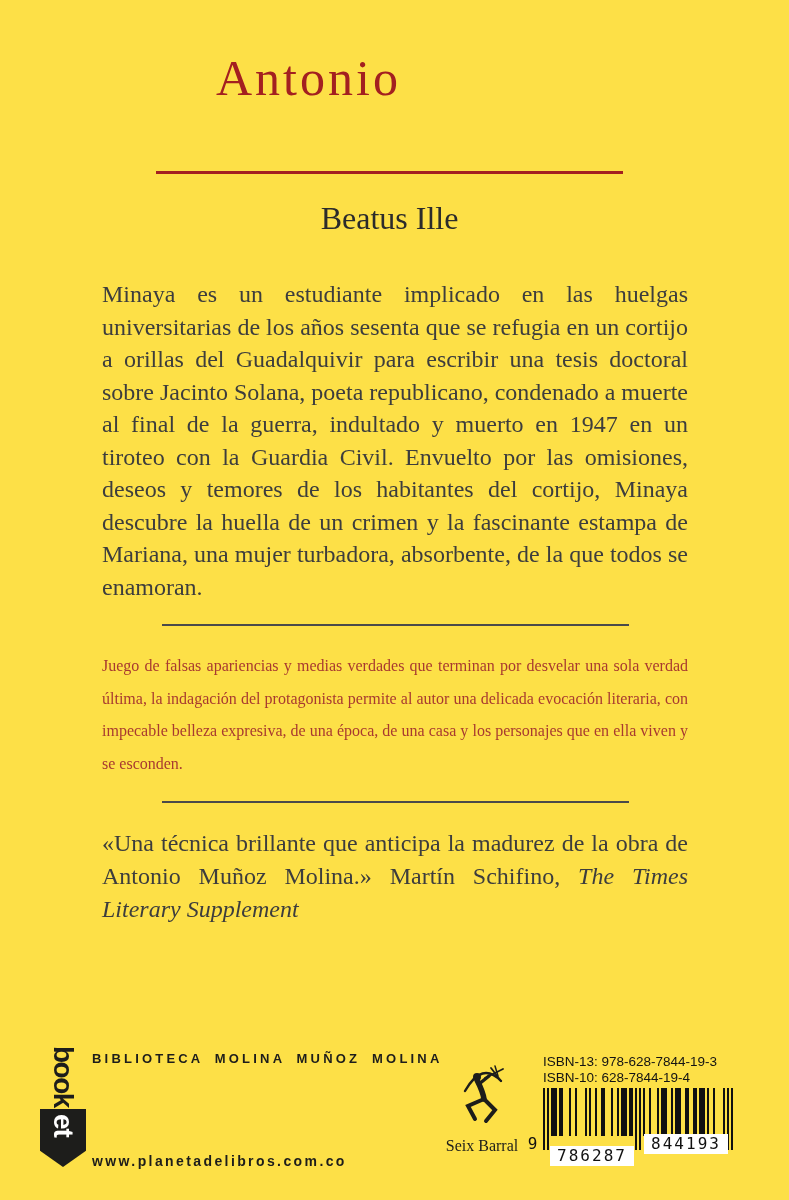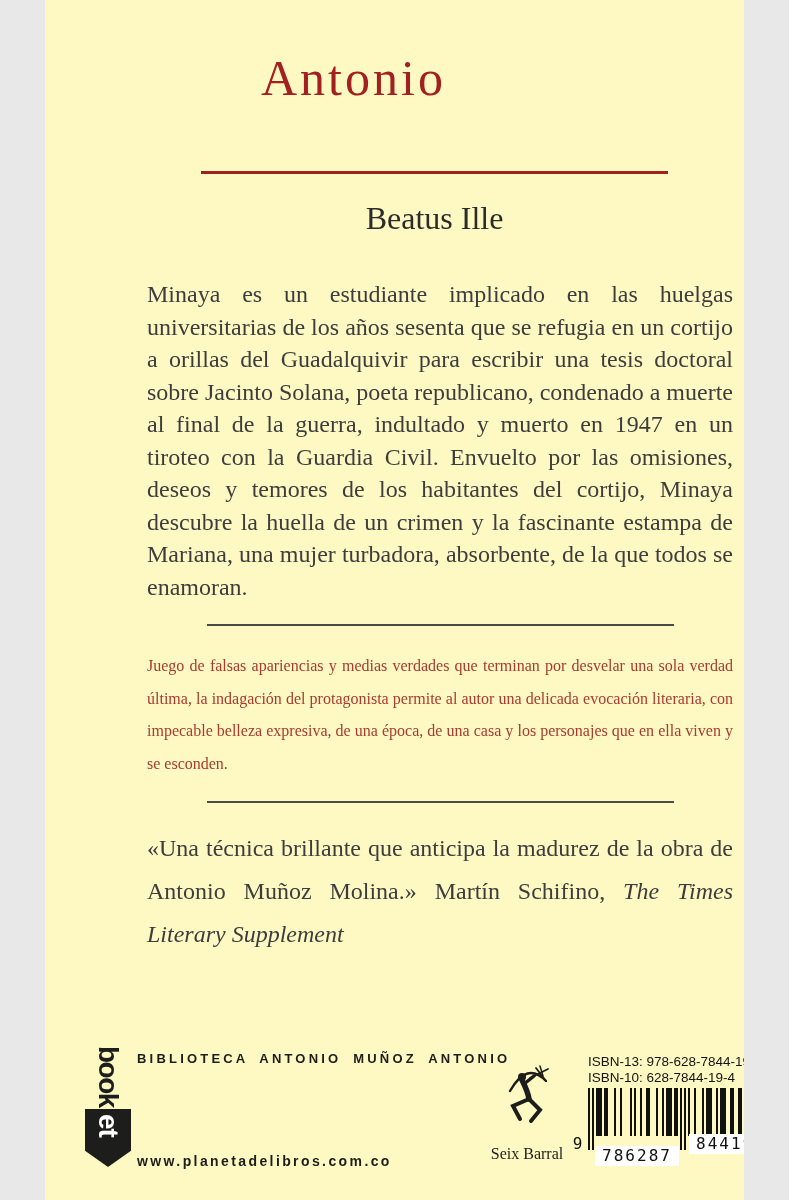--- a/index.html
+++ b/index.html
@@ -1,19 +1,19 @@
 <!DOCTYPE html>
 <html lang="es"><head>
 <meta charset="utf-8">
 <style>
   * { margin:0; padding:0; box-sizing:border-box; }
   html,body { background:#e8e8e8; }
   .page {
-    position:relative; width:699px; height:1200px; margin:0 auto;
-    background:#fef9c3; overflow:hidden;
+    position:relative; width:789px; height:1200px; margin:0 auto;
+    background:#fde047; overflow:hidden;
     font-family:"Liberation Serif", serif; color:#3d3d3d;
   }
 
   
   .author-line1 {
     position:absolute; left:216px; top:52px;
     font-size:50px; line-height:52px; letter-spacing:3px;
     color:#a32020;
   }
   .author-line2 {
@@ -40,21 +40,21 @@
   }
   .divider {
     width:467px; height:2px; background:#4a4a4a;
     margin:21px auto 24px auto;
   }
   .review-red {
     font-size:16px; line-height:32.5px; text-align:justify;
     color:#a83a30; hyphens:auto;
   }
   .press-quote {
-    font-size:24px; line-height:43px; text-align:justify;
+    font-size:24px; line-height:33px; text-align:justify;
     color:#3d3d3d; hyphens:auto;
   }
   .press-quote .pub { font-style:italic; }
 
   
   .booket-logo {
     position:absolute; left:89px; top:1046px; width:124px; height:52px;
     transform:rotate(90deg); transform-origin:left top;
     display:flex; align-items:center;
     font-family:"Liberation Sans", sans-serif; font-weight:bold;
@@ -77,21 +77,21 @@
     position:absolute; left:92px; top:1153px;
     font-family:"Liberation Sans", sans-serif; font-weight:bold;
     font-size:14px; letter-spacing:2.4px; color:#1d1d1b;
     white-space:nowrap;
   }
   .seix-barral {
     position:absolute; left:443px; top:1064px; width:78px;
     text-align:center; color:#1d1d1b;
   }
   .seix-barral .publisher-name {
-    font-family:"Liberation Serif", serif; font-size:16px; margin-top:13px;
+    font-family:"Liberation Serif", serif; font-size:16px; margin-top:5px;
     white-space:nowrap;
   }
   .isbn-block {
     position:absolute; left:543px; top:1054px;
     font-family:"Liberation Sans", sans-serif;
     font-size:13.5px; line-height:16px; color:#131313; white-space:nowrap;
   }
   .barcode {
     position:absolute; left:543px; top:1088px; width:190px; height:76px;
   }
@@ -123,21 +123,21 @@
     <p class="review-red">Juego de falsas apariencias y medias verdades que terminan por desvelar una sola verdad última, la indagación del protagonista permite al autor una delicada evocación literaria, con impecable belleza expresiva, de una época, de una casa y los personajes que en ella viven y se esconden.</p>
     <div class="divider"></div>
     <p class="press-quote"><span>«Una técnica brillante que anticipa la madurez de la obra de Antonio Muñoz Molina.» Martín Schifino, </span><span class="pub">The Times Literary Supplement</span></p>
   </div>
 
   <div class="booket-logo">
     <span class="booket-word">book</span>
     <span class="booket-pocket">et</span>
   </div>
 
-  <div class="collection-line">BIBLIOTECA ANTONIO MUÑOZ ANTONIO</div>
+  <div class="collection-line">BIBLIOTECA MOLINA MUÑOZ MOLINA</div>
   <div class="website-line">www.planetadelibros.com.co</div>
 
   <div class="seix-barral">
     <svg width="52" height="64" viewBox="0 0 52 64">
       <g fill="none" stroke="#1d1d1b" stroke-linecap="round">
         <circle cx="21" cy="13" r="4" fill="#1d1d1b" stroke="none"></circle>
         <path d="M21 16 C 24 22 27 28 28 35" stroke-width="5.5"></path>
         <path d="M28 35 L 12 42 L 19 55" stroke-width="4"></path>
         <path d="M28 35 L 39 46 L 30 57" stroke-width="4"></path>
         <path d="M23 20 L 33 12" stroke-width="3.5"></path>

